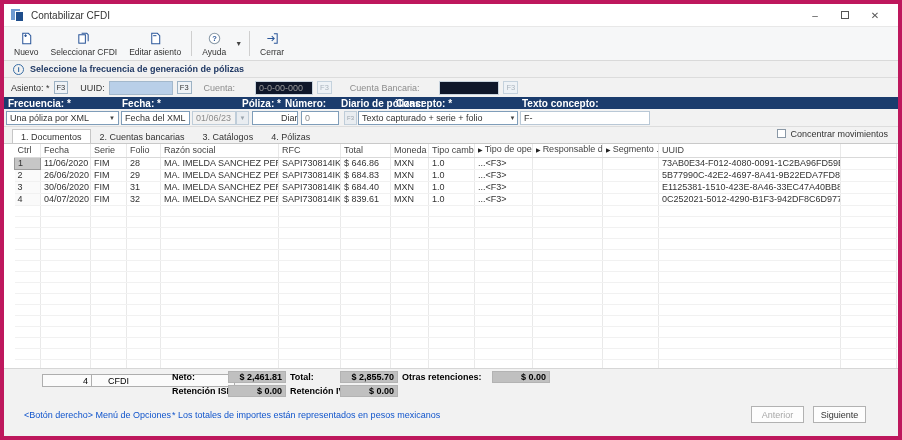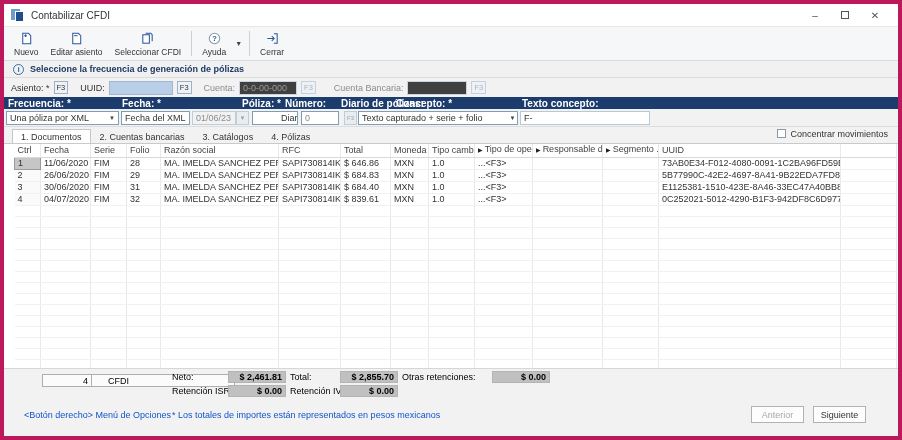--- a/index.html
+++ b/index.html
@@ -22,21 +22,21 @@
   .tb-caret{display:flex;align-items:center;font-size:7px;color:#444;padding:0 3px;}
   
   .infobar{height:17px;background:#f1f1f1;border-bottom:1px solid #dcdcdc;display:flex;align-items:center;gap:6px;padding:0 9px;flex:none;}
   .info-icon{width:11px;height:11px;border:1px solid #3a6ea5;border-radius:50%;color:#3a6ea5;font-size:8px;font-weight:bold;display:flex;align-items:center;justify-content:center;flex:none;}
   .info-text{font-size:9px;font-weight:bold;color:#1f3864;}
   
   .formrow{height:19px;display:flex;align-items:center;padding:0 7px;gap:4px;font-size:9px;color:#333;background:#f2f2f2;flex:none;}
   .lbl{white-space:nowrap;}
   .inp{background:#fff;border:1px solid #a3b8cc;height:14px;font-size:9px;color:#333;display:flex;align-items:center;padding:0 3px;white-space:nowrap;overflow:hidden;}
   .inp.sel-hl{background:#b9cfe8;}
-  .inp.dis{background:#404040;color:#9a9a9a;border-color:#c9d4de;}
+  .inp.dis{background:#0f172a;color:#9a9a9a;border-color:#c9d4de;margin-left:16px;}
   .f3btn{border:1px solid #9db2c4;background:#eef2f6;color:#333;font-size:7.5px;height:13px;padding:0 2px;display:flex;align-items:center;flex:none;}
   .f3btn.dis{color:#aab4bd;border-color:#c5d2dd;}
   
   .bluebar{height:12px;background:#1b3c6d;position:relative;flex:none;}
   .bluebar span{position:absolute;top:1px;font-size:10px;font-weight:bold;color:#fff;white-space:nowrap;}
   .ctrlrow{height:18px;background:#f2f2f2;position:relative;border-bottom:1px solid #dddddd;flex:none;}
   .ctrlrow .sel,.ctrlrow .inp2{position:absolute;top:2px;height:14px;background:#fff;border:1px solid #7f9db9;font-size:9px;color:#333;display:flex;align-items:center;padding:0 3px;white-space:nowrap;overflow:hidden;}
   .ctrlrow .sel .caret{margin-left:auto;font-size:6px;color:#444;padding-left:3px;}
   .ctrlrow .dis{background:#f2f2f2;color:#8c8c8c;border-color:#bfcdd9;}
   .mini-btn{position:absolute;top:2px;height:14px;width:13px;border:1px solid #bfcdd9;background:#e9edf1;color:#9aa4ad;font-size:6px;display:flex;align-items:center;justify-content:center;}
@@ -55,21 +55,21 @@
   .exp{font-size:6px;color:#222;margin-right:2px;}
   td.rownum{background:#fafafa;color:#333;}
   tr.sel td.rownum{background:#c6c6c6;border:1px solid #9a9a9a;}
   td.uuid{filter:blur(0.6px);color:#777;}
   
   .summary{height:33px;background:#f2f2f2;border-top:1px solid #d6d6d6;position:relative;flex:none;font-size:9px;color:#000;}
   .countbox{position:absolute;left:38px;top:5px;display:flex;height:13px;border:1px solid #aeaeae;background:#fbfbfb;}
   .countbox .c1{width:49px;border-right:1px solid #aeaeae;display:flex;align-items:center;justify-content:flex-end;padding:0 3px;}
   .countbox .c2{width:142px;display:flex;align-items:center;padding:0 0 0 16px;}
   .totals{position:absolute;left:168px;top:2px;display:grid;grid-template-columns:52px 58px 46px 58px 86px 58px;column-gap:4px;row-gap:2px;align-items:center;}
-  .totals .tl{font-weight:normal;white-space:nowrap;}
+  .totals .tl{font-weight:bold;white-space:nowrap;}
   .totals .tv{background:#c0c0c0;border:1px solid #b3b3b3;height:12px;display:flex;align-items:center;justify-content:flex-end;padding:0 3px;font-weight:bold;}
   
   .footer{height:35px;background:#f2f2f2;position:relative;flex:none;font-size:9px;}
   .hint{position:absolute;left:20px;top:9px;color:#1155cc;}
   .note{position:absolute;left:168px;top:9px;color:#1155cc;}
   .navbtns{position:absolute;right:32px;top:5px;display:flex;gap:9px;}
   .btn{width:53px;height:17px;background:#fdfdfd;border:1px solid #b2b2b2;display:flex;align-items:center;justify-content:center;font-size:9px;color:#333;text-align:right;}
   .btn.disabled{color:#a8a8a8;}
 </style>
 </head>
@@ -98,34 +98,34 @@
         <svg width="15" height="15" viewBox="0 0 16 16">
             <path d="M4 2.5h6l2.5 2.5v8.5H4z" fill="#fff" stroke="#2b579a" stroke-width="1.1"></path>
             <path d="M5.5 5h3M7 3.5v3" stroke="#2b579a" stroke-width="1.1"></path>
           </svg>
       </span>
       <span>Nuevo</span>
     </div>
     <div class="tb-btn">
       <span>
         <svg width="15" height="15" viewBox="0 0 16 16">
+            <rect x="3" y="4" width="7" height="9" fill="#fff" stroke="#2b579a" stroke-width="1.1"></rect>
+            <path d="M6 2.5h5.5l1.5 1.5v7" fill="none" stroke="#2b579a" stroke-width="1.1"></path>
+          </svg>
+      </span>
+      <span>Seleccionar CFDI</span>
+    </div>
+    <div class="tb-btn">
+      <span>
+        <svg width="15" height="15" viewBox="0 0 16 16">
             <path d="M4 2.5h6l2.5 2.5v8.5H4z" fill="#fff" stroke="#2b579a" stroke-width="1.1"></path>
             <path d="M5.5 5h3.5" stroke="#2b579a" stroke-width="1.1"></path>
           </svg>
       </span>
       <span>Editar asiento</span>
-    </div>
-    <div class="tb-btn">
-      <span>
-        <svg width="15" height="15" viewBox="0 0 16 16">
-            <rect x="3" y="4" width="7" height="9" fill="#fff" stroke="#2b579a" stroke-width="1.1"></rect>
-            <path d="M6 2.5h5.5l1.5 1.5v7" fill="none" stroke="#2b579a" stroke-width="1.1"></path>
-          </svg>
-      </span>
-      <span>Seleccionar CFDI</span>
     </div>
     <div class="tb-sep"></div>
     <div class="tb-btn">
       <span>
         <svg width="15" height="15" viewBox="0 0 16 16">
             <circle cx="8" cy="8" r="5.6" fill="#fff" stroke="#8a9aa8" stroke-width="1.1"></circle>
             <text x="8" y="11" text-anchor="middle" font-size="8" font-family="Liberation Sans, sans-serif" fill="#2b579a" font-weight="bold">?</text>
           </svg>
       </span>
       <span>Ayuda</span>

